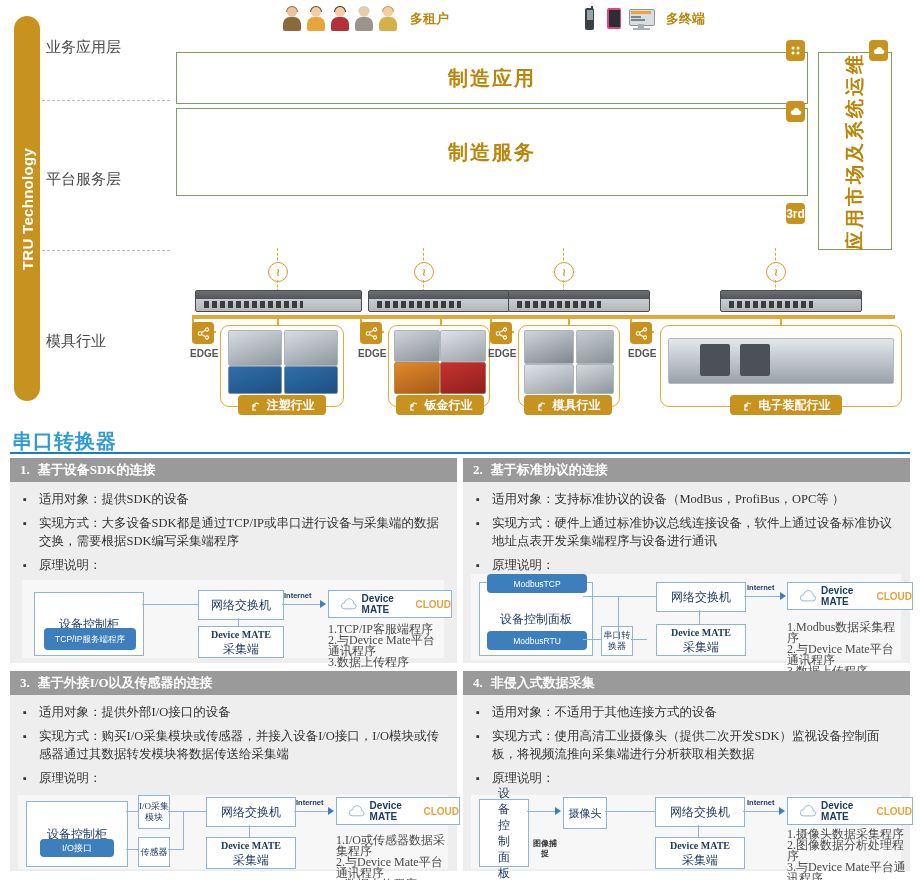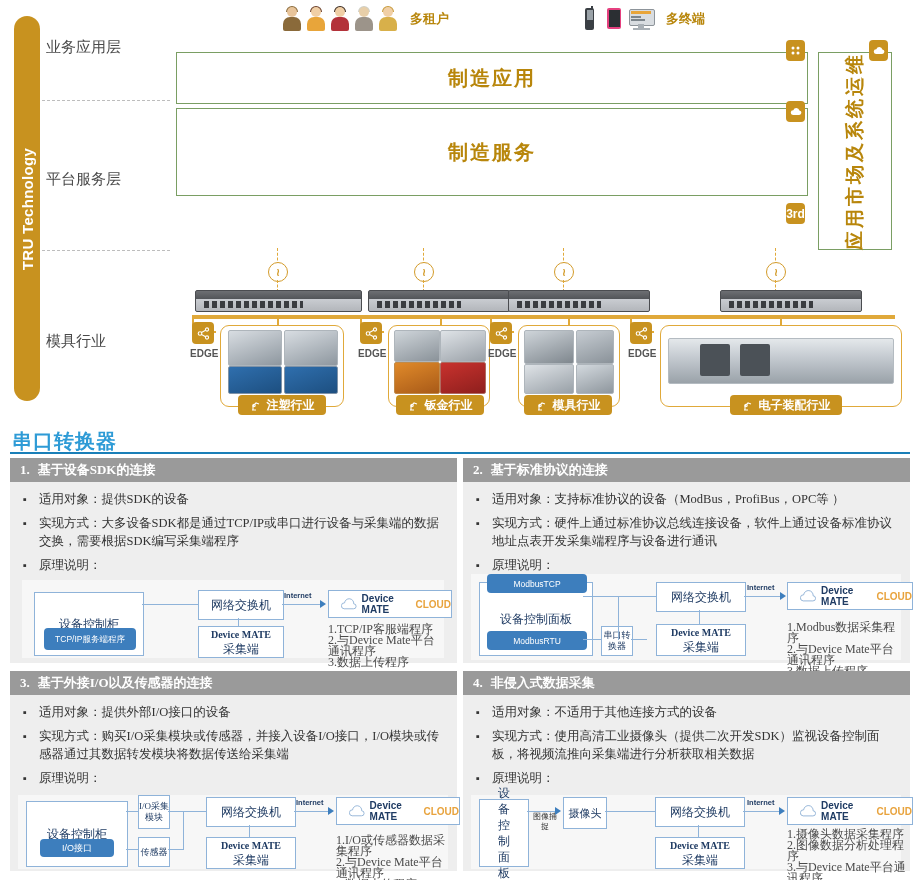--- a/index.html
+++ b/index.html
@@ -600,21 +600,21 @@
       </div>
     <div class="bl">
         <span class="dot">▪</span>
         <span class="tx">原理说明：</span>
       </div>
   </div>
   <div class="sch" style="position:absolute;left:8px;top:124px;width:430px;height:74px;">
     <div class="nb md" style="left:8px;top:4px;width:48px;height:66px;line-height:16px;">
       <span style="display:block;width:16px;">设备控制面板</span>
     </div>
-    <div class="mini" style="left:60px;top:17px;width:28px;">图像捕捉</div>
+    <div class="mini" style="left:60px;top:44px;width:28px;font-weight:bold;">图像捕捉</div>
     <div class="ln" style="left:56px;top:16px;width:30px;height:1px;"></div>
     <div class="arrowh" style="left:84px;top:12px;"></div>
     <div class="nb sm" style="left:92px;top:2px;width:42px;height:30px;font-size:11px;line-height:13px;">
       <span>摄像头</span>
     </div>
     <div class="ln" style="left:134px;top:16px;width:50px;height:1px;"></div>
     <div class="nb md" style="left:184px;top:2px;width:88px;height:28px;">
       <span>网络交换机</span>
     </div>
     <div class="ln" style="left:227px;top:30px;width:1px;height:14px;"></div>

